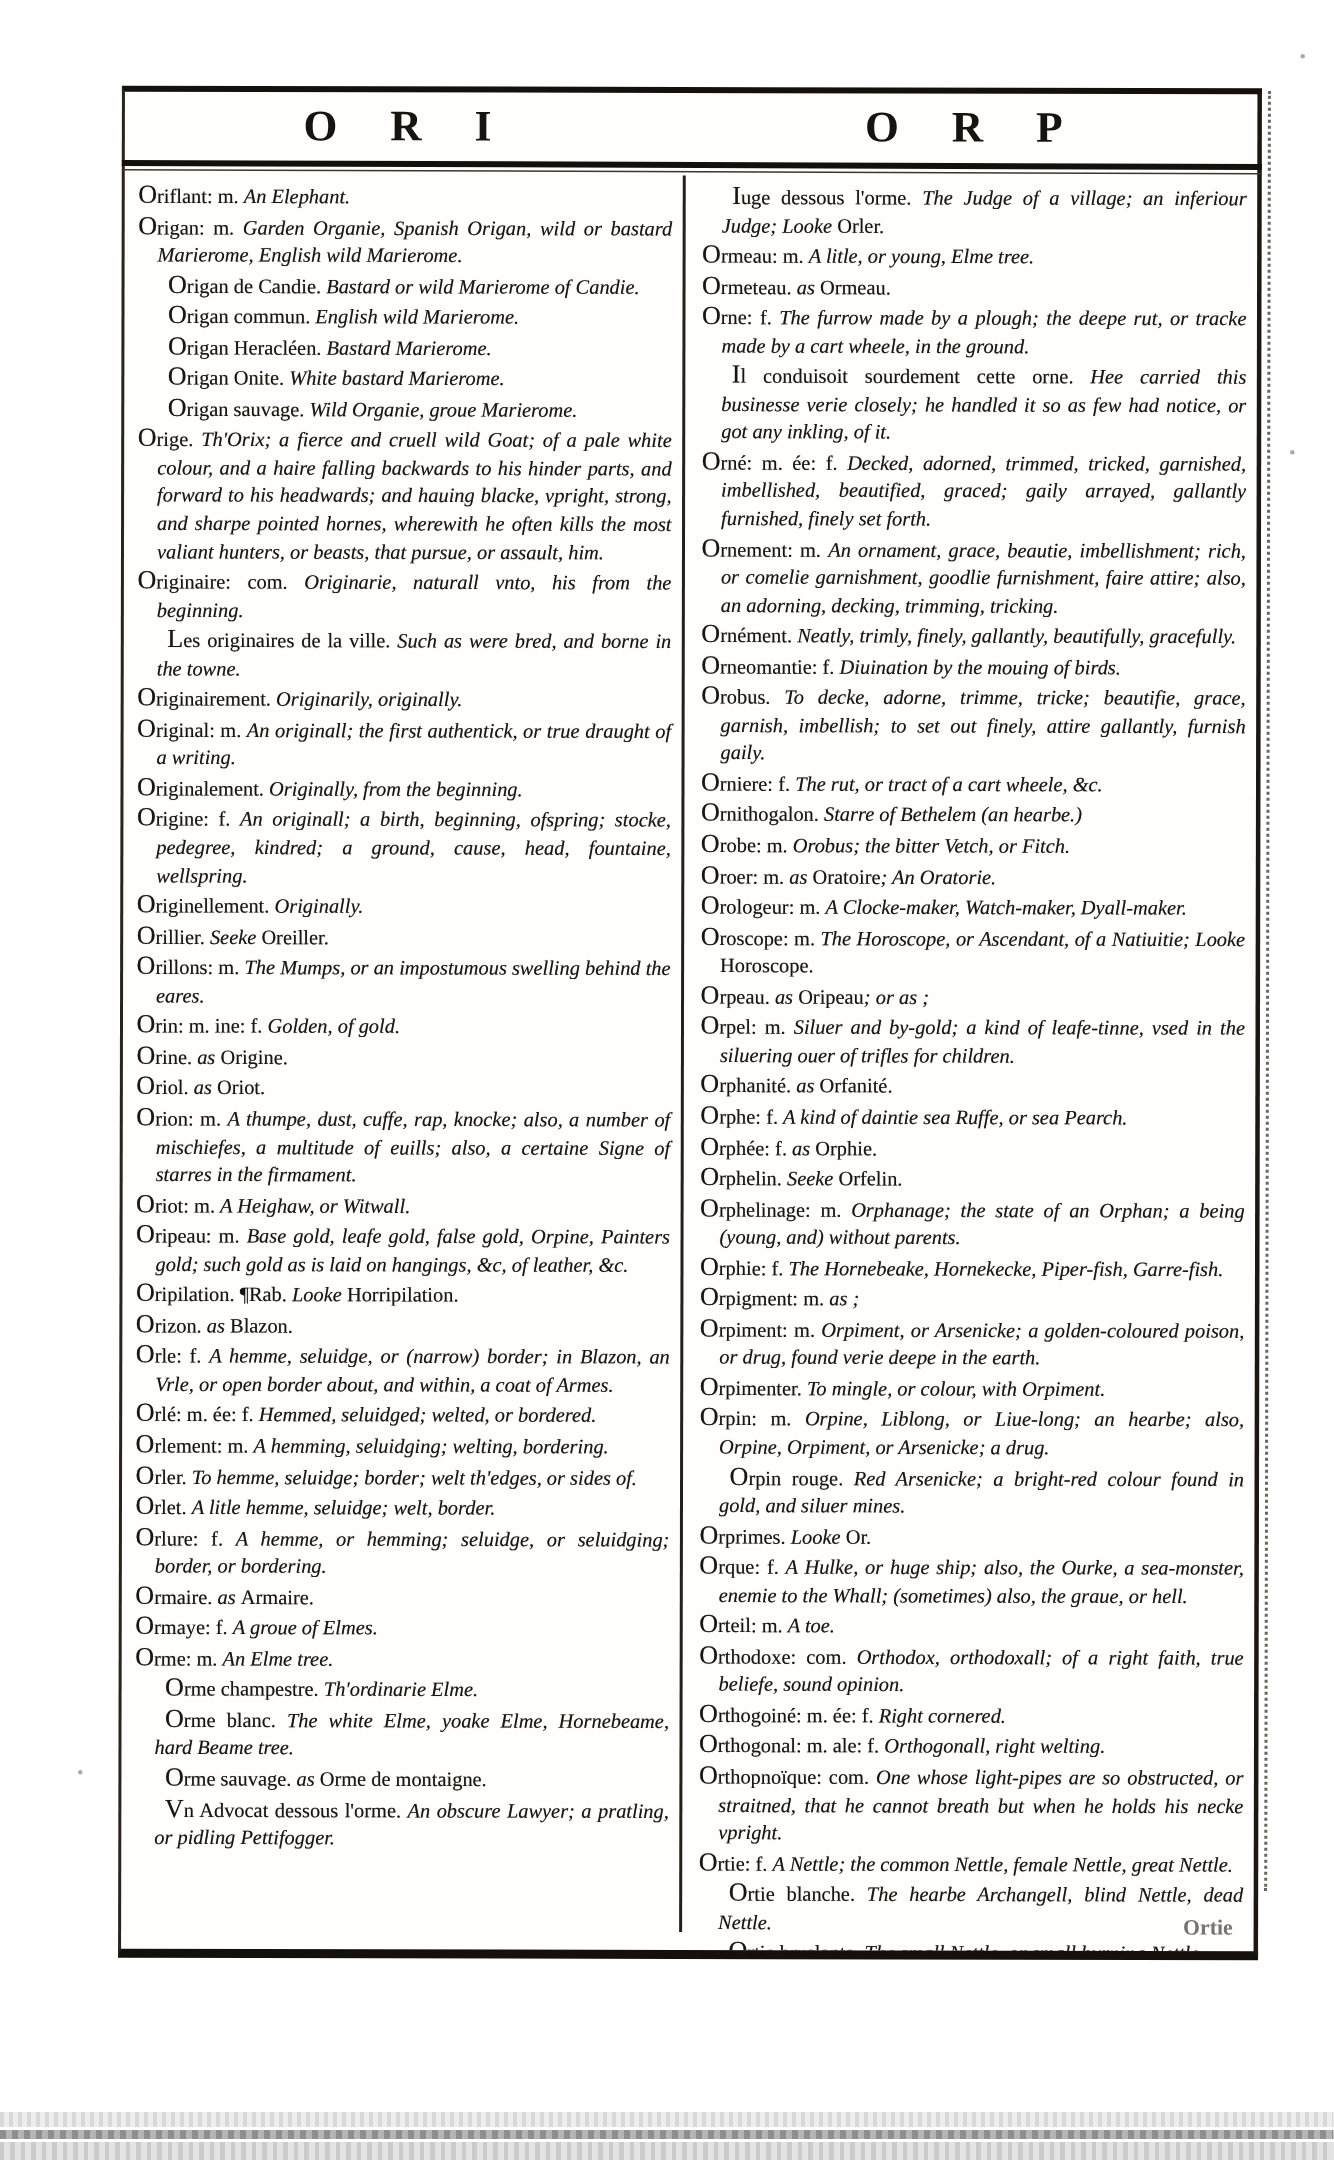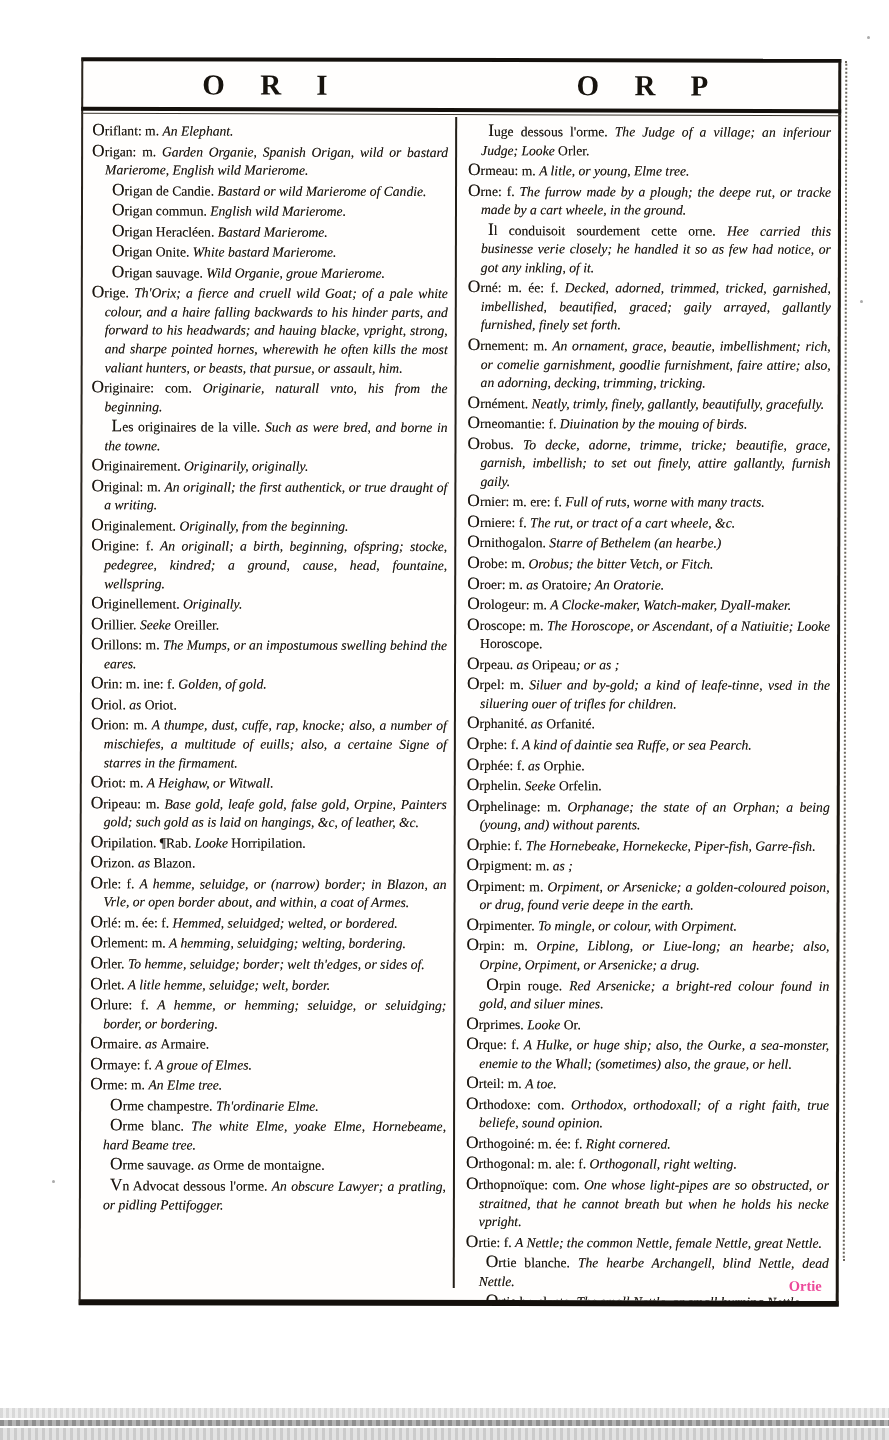--- a/index.html
+++ b/index.html
@@ -40,21 +40,21 @@
   .entry { font-size: 13.6px; line-height: 18.55px; color: #1a150f;
            text-shadow: 0 0 0.5px rgba(26,21,15,0.55); }
   .entry.main { padding-left: 13px; text-indent: -13px; }
   .entry.sub  { padding-left: 13px; text-indent: 7px; }
   .entry.cont { padding-left: 13px; text-indent: 0; }
   .entry.main::first-letter, .entry.sub::first-letter { font-size: 1.28em; }
   .ro { font-style: normal; }
   .it { font-style: italic; }
 
   .catchword { position: absolute; right: 14px; bottom: 6px; font-size: 14.5px;
-               font-weight: bold; color: #ec4899; }
+               font-weight: bold; color: #737373; }
 
   
   .stripes { position: absolute; left: 0; top: 1408px; width: 889px; height: 32px; }
   .stripe-a { position: absolute; left: 0; top: 0; width: 100%; height: 10px;
               background: repeating-linear-gradient(90deg, #cfcfcf 0 3px, #e9e9e9 3px 6px);
               opacity: 0.8; }
   .stripe-b { position: absolute; left: 0; top: 12px; width: 100%; height: 6px;
               background: repeating-linear-gradient(90deg, #8f8f8f 0 4px, #b5b5b5 4px 8px); }
   .stripe-c { position: absolute; left: 0; top: 20px; width: 100%; height: 12px;
               background: repeating-linear-gradient(90deg, #c2c2c2 0 3px, #dedede 3px 7px);
@@ -90,20 +90,21 @@
           <p class="entry main"><span class="ro">Originaire: com. </span><span class="it">Originarie, naturall vnto, his from the beginning.</span></p>
           <p class="entry sub"><span class="ro">Les originaires de la ville. </span><span class="it">Such as were bred, and borne in the towne.</span></p>
           <p class="entry main"><span class="ro">Originairement. </span><span class="it">Originarily, originally.</span></p>
           <p class="entry main"><span class="ro">Original: m. </span><span class="it">An originall; the first authentick, or true draught of a writing.</span></p>
           <p class="entry main"><span class="ro">Originalement. </span><span class="it">Originally, from the beginning.</span></p>
           <p class="entry main"><span class="ro">Origine: f. </span><span class="it">An originall; a birth, beginning, ofspring; stocke, pedegree, kindred; a ground, cause, head, fountaine, wellspring.</span></p>
           <p class="entry main"><span class="ro">Originellement. </span><span class="it">Originally.</span></p>
           <p class="entry main"><span class="ro">Orillier. </span><span class="it">Seeke </span><span class="ro">Oreiller.</span></p>
           <p class="entry main"><span class="ro">Orillons: m. </span><span class="it">The Mumps, or an impostumous swelling behind the eares.</span></p>
           <p class="entry main"><span class="ro">Orin: m. ine: f. </span><span class="it">Golden, of gold.</span></p>
+          <p class="entry main"><span class="ro">Orine. </span><span class="it">as </span><span class="ro">Origine.</span></p>
           <p class="entry main"><span class="ro">Oriol. </span><span class="it">as </span><span class="ro">Oriot.</span></p>
           <p class="entry main"><span class="ro">Orion: m. </span><span class="it">A thumpe, dust, cuffe, rap, knocke; also, a number of mischiefes, a multitude of euills; also, a certaine Signe of starres in the firmament.</span></p>
           <p class="entry main"><span class="ro">Oriot: m. </span><span class="it">A Heighaw, or Witwall.</span></p>
           <p class="entry main"><span class="ro">Oripeau: m. </span><span class="it">Base gold, leafe gold, false gold, Orpine, Painters gold; such gold as is laid on hangings, &amp;c, of leather, &amp;c.</span></p>
           <p class="entry main"><span class="ro">Oripilation. ¶Rab. </span><span class="it">Looke </span><span class="ro">Horripilation.</span></p>
           <p class="entry main"><span class="ro">Orizon. </span><span class="it">as </span><span class="ro">Blazon.</span></p>
           <p class="entry main"><span class="ro">Orle: f. </span><span class="it">A hemme, seluidge, or (narrow) border; in Blazon, an Vrle, or open border about, and within, a coat of Armes.</span></p>
           <p class="entry main"><span class="ro">Orlé: m. ée: f. </span><span class="it">Hemmed, seluidged; welted, or bordered.</span></p>
           <p class="entry main"><span class="ro">Orlement: m. </span><span class="it">A hemming, seluidging; welting, bordering.</span></p>
           <p class="entry main"><span class="ro">Orler. </span><span class="it">To hemme, seluidge; border; welt th'edges, or sides of.</span></p>
@@ -114,28 +115,28 @@
           <p class="entry main"><span class="ro">Orme: m. </span><span class="it">An Elme tree.</span></p>
           <p class="entry sub"><span class="ro">Orme champestre. </span><span class="it">Th'ordinarie Elme.</span></p>
           <p class="entry sub"><span class="ro">Orme blanc. </span><span class="it">The white Elme, yoake Elme, Hornebeame, hard Beame tree.</span></p>
           <p class="entry sub"><span class="ro">Orme sauvage. </span><span class="it">as </span><span class="ro">Orme de montaigne.</span></p>
           <p class="entry sub"><span class="ro">Vn Advocat dessous l'orme. </span><span class="it">An obscure Lawyer; a pratling, or pidling Pettifogger.</span></p>
         </div>
       <div class="divider"></div>
       <div class="col col-right" id="col-right">
           <p class="entry sub"><span class="ro">Iuge dessous l'orme. </span><span class="it">The Judge of a village; an inferiour Judge; Looke </span><span class="ro">Orler.</span></p>
           <p class="entry main"><span class="ro">Ormeau: m. </span><span class="it">A litle, or young, Elme tree.</span></p>
+          <p class="entry main"><span class="ro">Ormeteau. </span><span class="it">as </span><span class="ro">Ormeau.</span></p>
           <p class="entry main"><span class="ro">Orne: f. </span><span class="it">The furrow made by a plough; the deepe rut, or tracke made by a cart wheele, in the ground.</span></p>
           <p class="entry sub"><span class="ro">Il conduisoit sourdement cette orne. </span><span class="it">Hee carried this businesse verie closely; he handled it so as few had notice, or got any inkling, of it.</span></p>
           <p class="entry main"><span class="ro">Orné: m. ée: f. </span><span class="it">Decked, adorned, trimmed, tricked, garnished, imbellished, beautified, graced; gaily arrayed, gallantly furnished, finely set forth.</span></p>
           <p class="entry main"><span class="ro">Ornement: m. </span><span class="it">An ornament, grace, beautie, imbellishment; rich, or comelie garnishment, goodlie furnishment, faire attire; also, an adorning, decking, trimming, tricking.</span></p>
           <p class="entry main"><span class="ro">Ornément. </span><span class="it">Neatly, trimly, finely, gallantly, beautifully, gracefully.</span></p>
           <p class="entry main"><span class="ro">Orneomantie: f. </span><span class="it">Diuination by the mouing of birds.</span></p>
           <p class="entry main"><span class="ro">Orobus. </span><span class="it">To decke, adorne, trimme, tricke; beautifie, grace, garnish, imbellish; to set out finely, attire gallantly, furnish gaily.</span></p>
-          <p class="entry main"><span class="ro">Ornier: m. ere: f. </span><span class="it">Full of ruts, worne with many tracts.</span></p>
           <p class="entry main"><span class="ro">Orniere: f. </span><span class="it">The rut, or tract of a cart wheele, &amp;c.</span></p>
           <p class="entry main"><span class="ro">Ornithogalon. </span><span class="it">Starre of Bethelem (an hearbe.)</span></p>
           <p class="entry main"><span class="ro">Orobe: m. </span><span class="it">Orobus; the bitter Vetch, or Fitch.</span></p>
           <p class="entry main"><span class="ro">Oroer: m. </span><span class="it">as </span><span class="ro">Oratoire</span><span class="it">; An Oratorie.</span></p>
           <p class="entry main"><span class="ro">Orologeur: m. </span><span class="it">A Clocke-maker, Watch-maker, Dyall-maker.</span></p>
           <p class="entry main"><span class="ro">Oroscope: m. </span><span class="it">The Horoscope, or Ascendant, of a Natiuitie; Looke </span><span class="ro">Horoscope.</span></p>
           <p class="entry main"><span class="ro">Orpeau. </span><span class="it">as </span><span class="ro">Oripeau</span><span class="it">; or as ;</span></p>
           <p class="entry main"><span class="ro">Orpel: m. </span><span class="it">Siluer and by-gold; a kind of leafe-tinne, vsed in the siluering ouer of trifles for children.</span></p>
           <p class="entry main"><span class="ro">Orphanité. </span><span class="it">as </span><span class="ro">Orfanité.</span></p>
           <p class="entry main"><span class="ro">Orphe: f. </span><span class="it">A kind of daintie sea Ruffe, or sea Pearch.</span></p>

